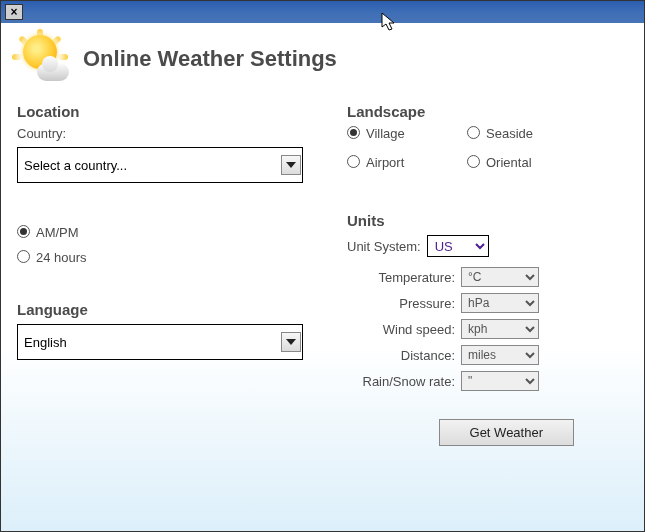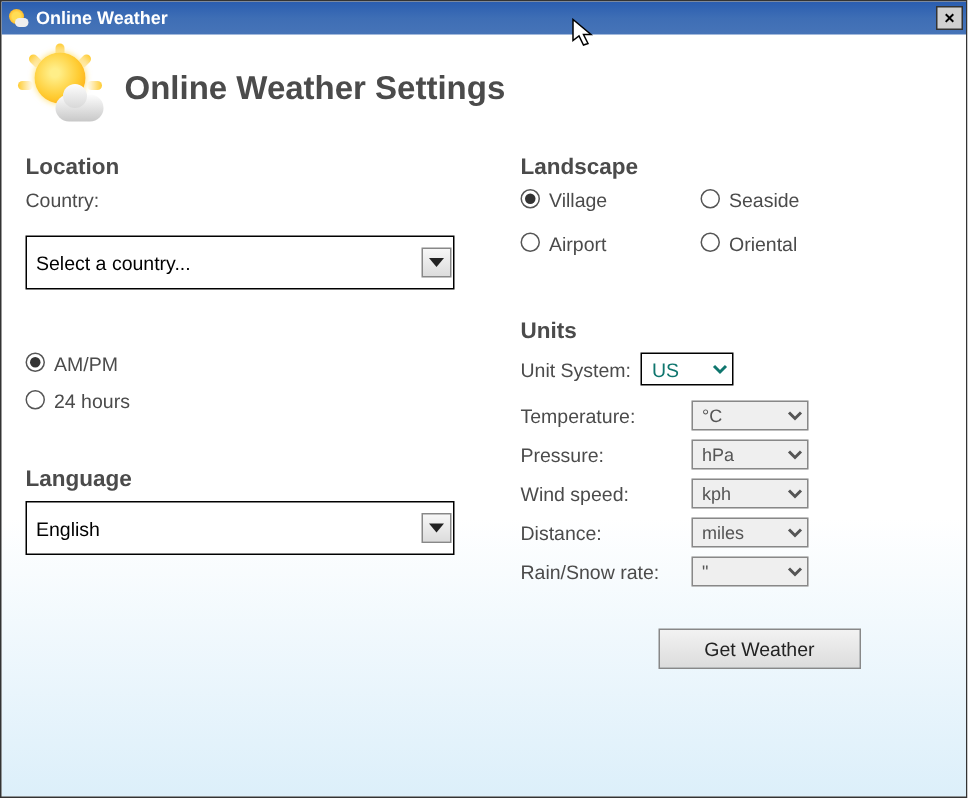--- a/index.html
+++ b/index.html
@@ -89,21 +89,21 @@
     }
     .col-left { flex: 0 0 300px; }
     .col-right { flex: 1; }
     
     .section-h {
       color: #4b4b4b;
       font-weight: bold;
       font-size: 15px;
       margin-bottom: 6px;
     }
-    .field-label { color: #4b4b4b; font-size: 13px; margin-bottom: 16px; }
+    .field-label { color: #4b4b4b; font-size: 13px; margin-bottom: 6px; }
     
     .combo {
       position: relative;
       width: 286px;
       border: 1px solid #000;
       background: #fff;
       height: 36px;
       display: flex;
       align-items: center;
       cursor: default;
@@ -129,21 +129,21 @@
       border: 1px solid #888;
       background: #efefef;
       color: #555;
       padding-left: 2px;
     }
     .select-us {
       width: 62px; height: 22px;
       border: 1px solid #000;
       background: #fff;
       font-size: 13px;
-      color: #0f766e;
+      color: #4c1d95;
       padding-left: 3px;
     }
     
     .radio-grid {
       display: grid;
       grid-template-columns: 120px 120px;
       row-gap: 14px;
       margin-top: 6px;
     }
     .radio-opt, .radio-row {
@@ -163,21 +163,21 @@
     .radio.sel::after {
       content: ''; width: 7px; height: 7px;
       background: #333; border-radius: 50%;
     }
     
     .unit-row {
       display: flex; align-items: center;
       margin-bottom: 6px;
       gap: 6px;
     }
-    .unit-row .ulabel { width: 108px; color: #4b4b4b; font-size: 13px; }
+    .unit-row .ulabel { width: 108px; text-align: right; color: #4b4b4b; font-size: 13px; }
     .unit-sys-row { display: flex; align-items: center; gap: 6px; margin-bottom: 10px; margin-top: 4px; }
     
     .btn-primary {
       border: 1px solid #888;
       background: linear-gradient(to bottom, #f2f2f2, #dcdcdc);
       padding: 5px 30px;
       font-size: 13px;
       font-family: inherit;
       color: #222;
       cursor: default;
@@ -192,27 +192,20 @@
       top: 11px; left: 380px;
       pointer-events: none;
     }
   </style>
 </head>
 <body>
 
 <div class="window">
 
   <div class="titlebar">
-    <div class="left">
-      <span class="tb-icon">
-        <span class="sun"></span>
-          <span class="cloud"></span>
-      </span>
-      <span>Online Weather</span>
-    </div>
     <div class="close-btn">
       <span>×</span>
     </div>
   </div>
 
   <div class="content">
 
     <div class="header">
       <div class="big-icon">
         <span class="ray"></span>

